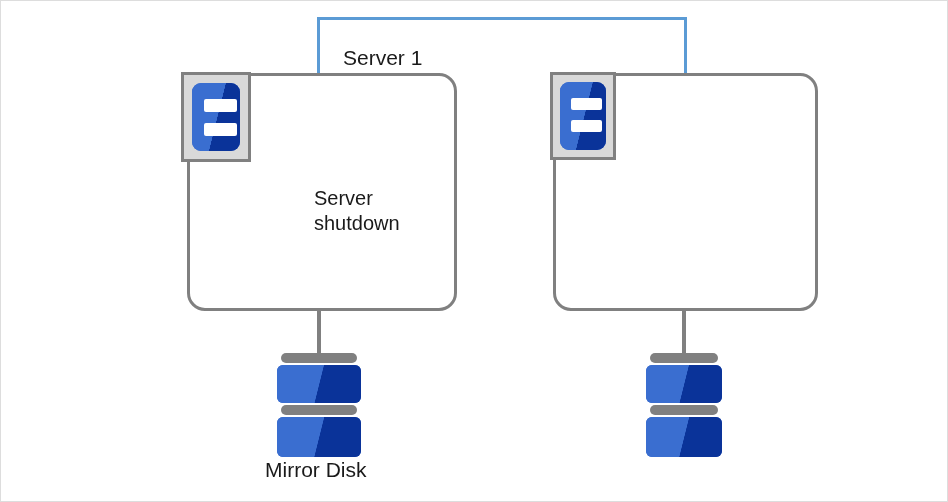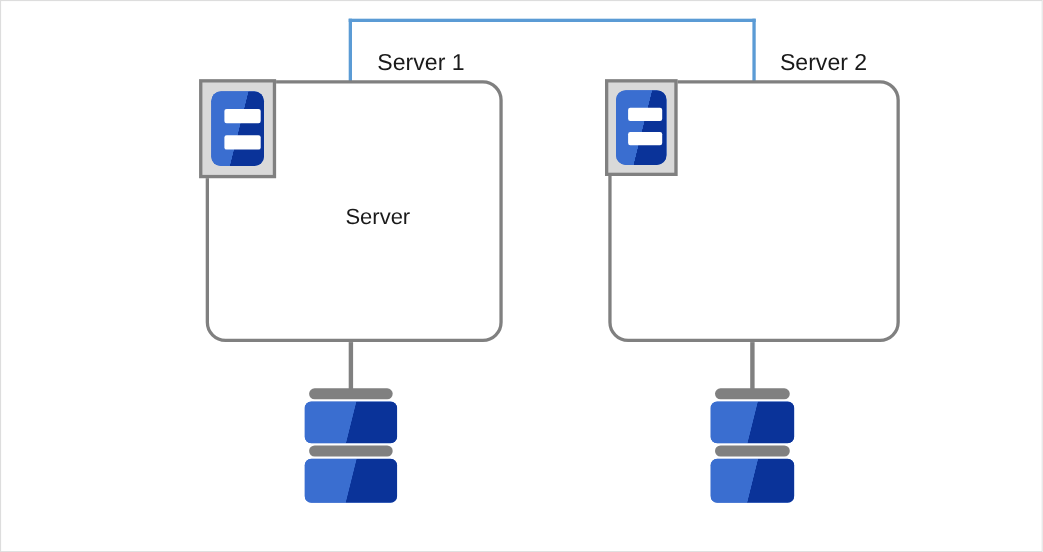--- a/index.html
+++ b/index.html
@@ -148,32 +148,33 @@
 
   <div class="abs srv-icon" style="left:180px; top:71px; width:70px; height:90px;">
     <div class="srv-icon-inner" style="left:8px; top:8px; right:8px; bottom:8px;">
       <div class="srv-bar" style="left:12px; top:16px; width:33px; height:13px;"></div>
       <div class="srv-bar" style="left:12px; top:40px; width:33px; height:13px;"></div>
     </div>
   </div>
 
 
   <div class="abs label label-action" style="left:313px; top:185px;">Server</div>
+  <div class="abs label label-action" style="left:313px; top:210px;">shutdown</div>
 
   <div class="abs stem" style="left:316px; top:310px; width:4px; height:48px;"></div>
 
   <div class="abs" style="left:276px; top:352px; width:84px; height:104px;">
     <div class="disk-plate" style="left:4px; top:0px; width:76px; height:10px;"></div>
     <div class="disk-body" style="left:0px; top:12px; width:84px; height:38px;"></div>
     <div class="disk-plate" style="left:4px; top:52px; width:76px; height:10px;"></div>
     <div class="disk-body" style="left:0px; top:64px; width:84px; height:40px;"></div>
   </div>
 
+  <div class="abs label label-disk" style="left:264px; top:456px;">Mirror Disk</div>
 
-  <div class="abs label label-server" style="left:708px; top:44px;">Server 2</div>
 
   <div class="abs server-box" style="left:552px; top:72px; width:265px; height:238px;"></div>
 
   <div class="abs srv-icon" style="left:549px; top:71px; width:66px; height:88px;">
     <div class="srv-icon-inner" style="left:7px; top:7px; right:7px; bottom:7px;">
       <div class="srv-bar" style="left:11px; top:16px; width:31px; height:12px;"></div>
       <div class="srv-bar" style="left:11px; top:38px; width:31px; height:12px;"></div>
     </div>
   </div>
 

